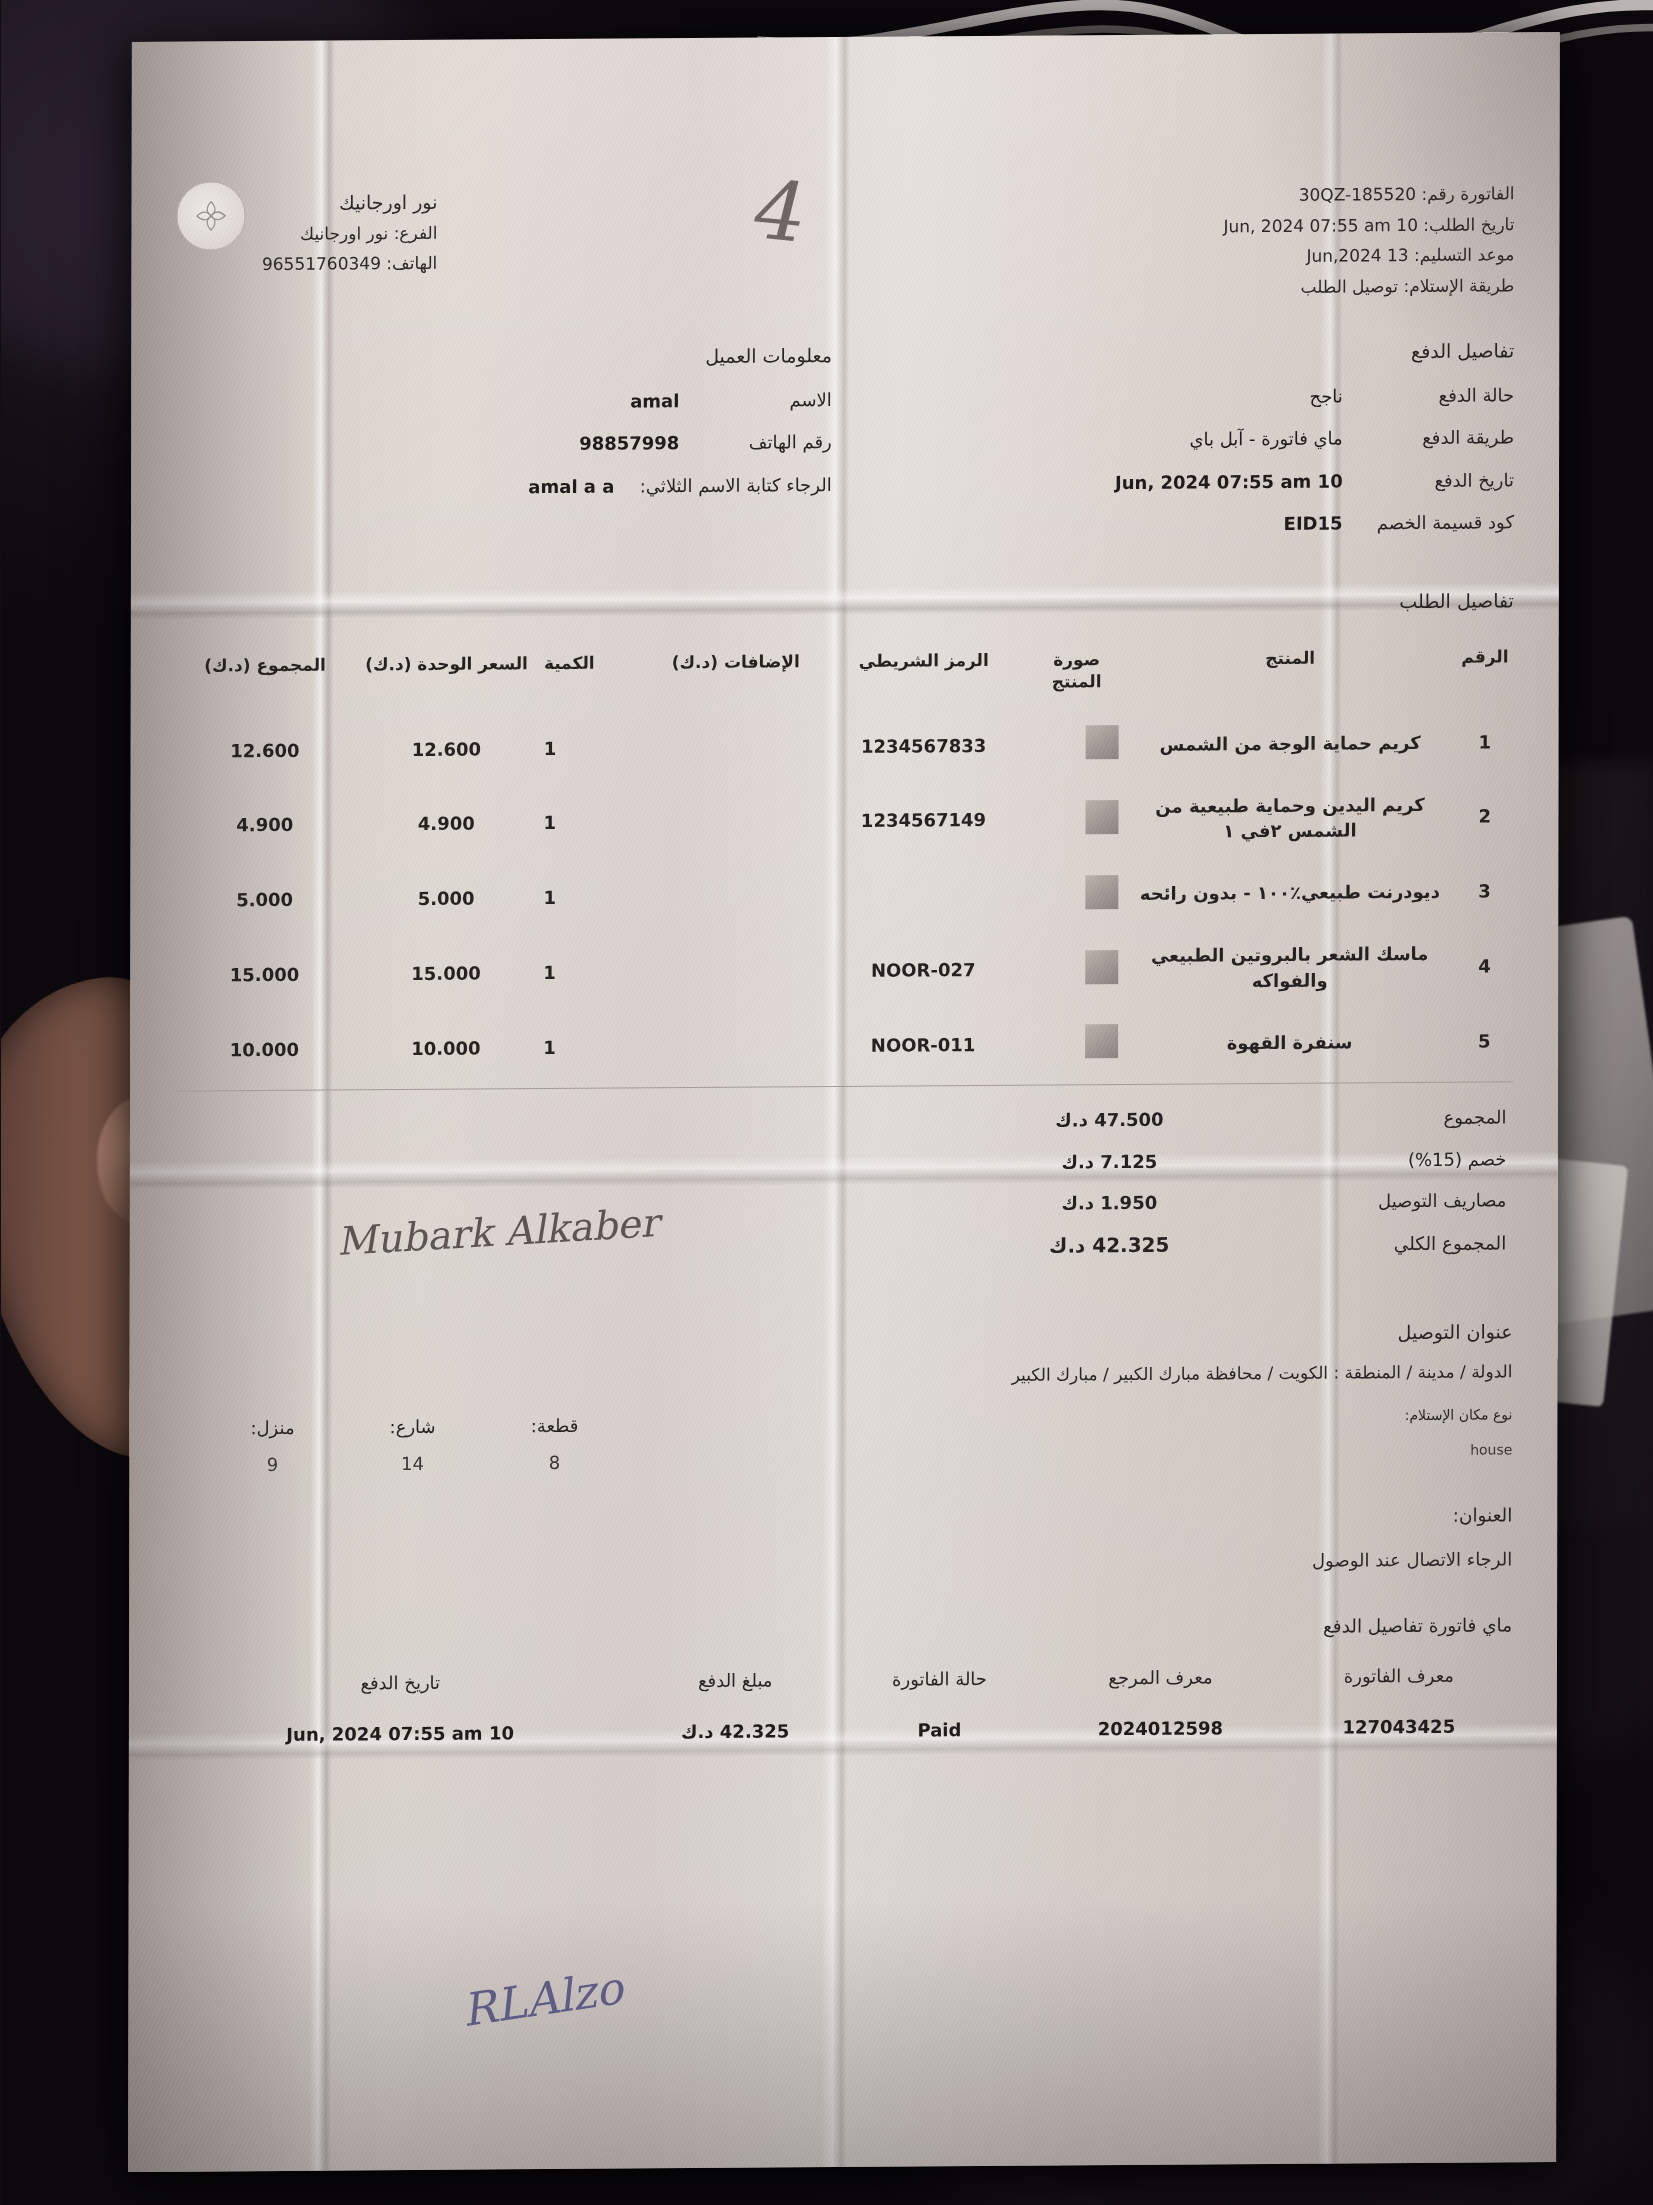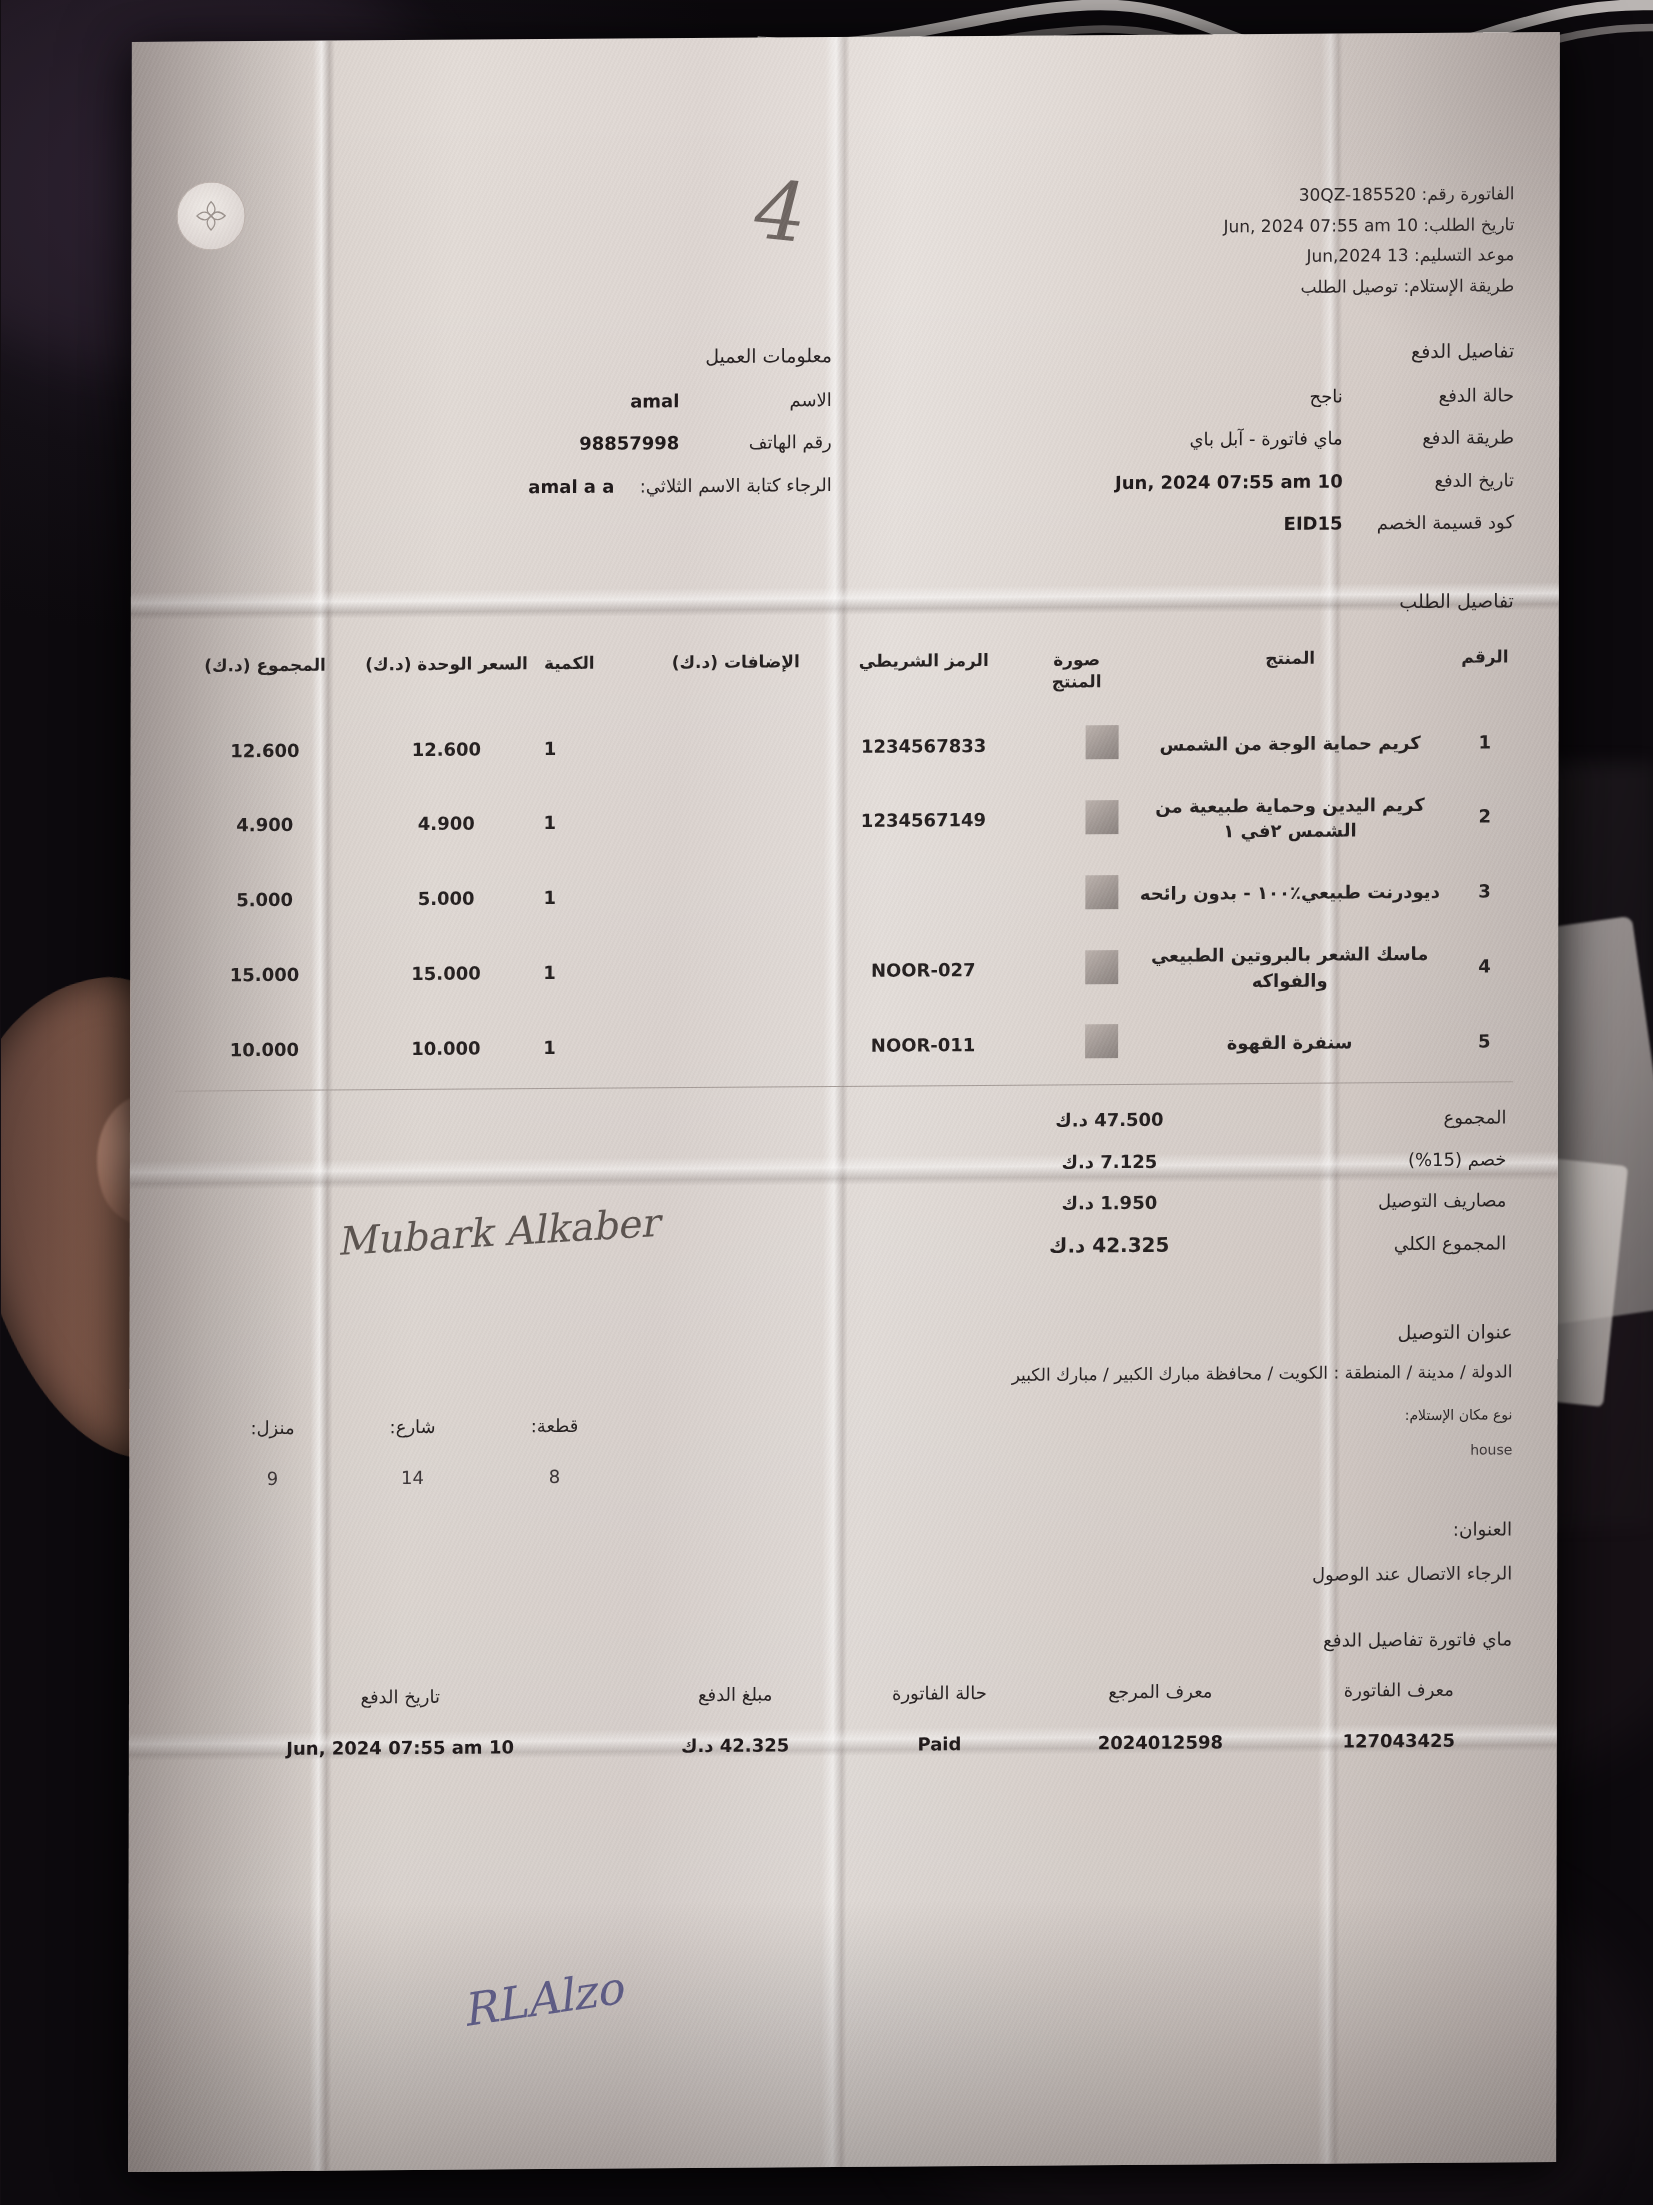--- a/index.html
+++ b/index.html
@@ -290,21 +290,21 @@
     display:flex; align-items:flex-start; justify-content: space-between;
     margin-top: 25.4px;
   }
   .recv-right { font-size: 14px; }
   .recv-right .lab { margin-bottom: 19px; }
   .recv-right .val { color:#3b3436; }
   .addr-fields {
     display:flex; gap: 95px; margin-left: 76px; padding-top: 2.5px;
   }
   .afield { text-align: center; font-size: 18px; }
-  .afield .fl { margin-bottom: 30px; }
+  .afield .fl { margin-bottom: 16px; }
   .afield .fv { color: #3b3436; }
 
   .addr-block { margin-top: 38px; }
   .addr-block .t { font-size: 18.4px; }
   .addr-block .n { margin-top: 23px; font-size: 18px; color:#2b2527;}
 
   
   .paydet { margin-top: 45px; }
   .pay-title { font-size: 18.4px; }
   .pay-table {
@@ -369,20 +369,25 @@
         <div class="hdr-right">
           <div class="logo">
             <svg width="41" height="41" viewBox="0 0 64 64" aria-hidden="true">
               <g fill="none" stroke="#9a918c" stroke-width="2">
                 <path d="M32 10 C24 18 24 26 32 32 C40 26 40 18 32 10 Z"></path>
                 <path d="M32 54 C40 46 40 38 32 32 C24 38 24 46 32 54 Z"></path>
                 <path d="M10 32 C18 24 26 24 32 32 C26 40 18 40 10 32 Z"></path>
                 <path d="M54 32 C46 24 38 24 32 32 C38 40 46 40 54 32 Z"></path>
               </g>
             </svg>
+          </div>
+          <div class="brand-lines">
+            <div class="brand-name">نور اورجانيك</div>
+            <div>الفرع: نور اورجانيك</div>
+            <div>الهاتف: 96551760349</div>
           </div>
         </div>
       </div>
 
       <div class="two-col">
 
         <div class="col col-right">
           <div class="sec-title col-title">تفاصيل الدفع</div>
           <div class="kv">
             <span class="k">حالة الدفع</span>

